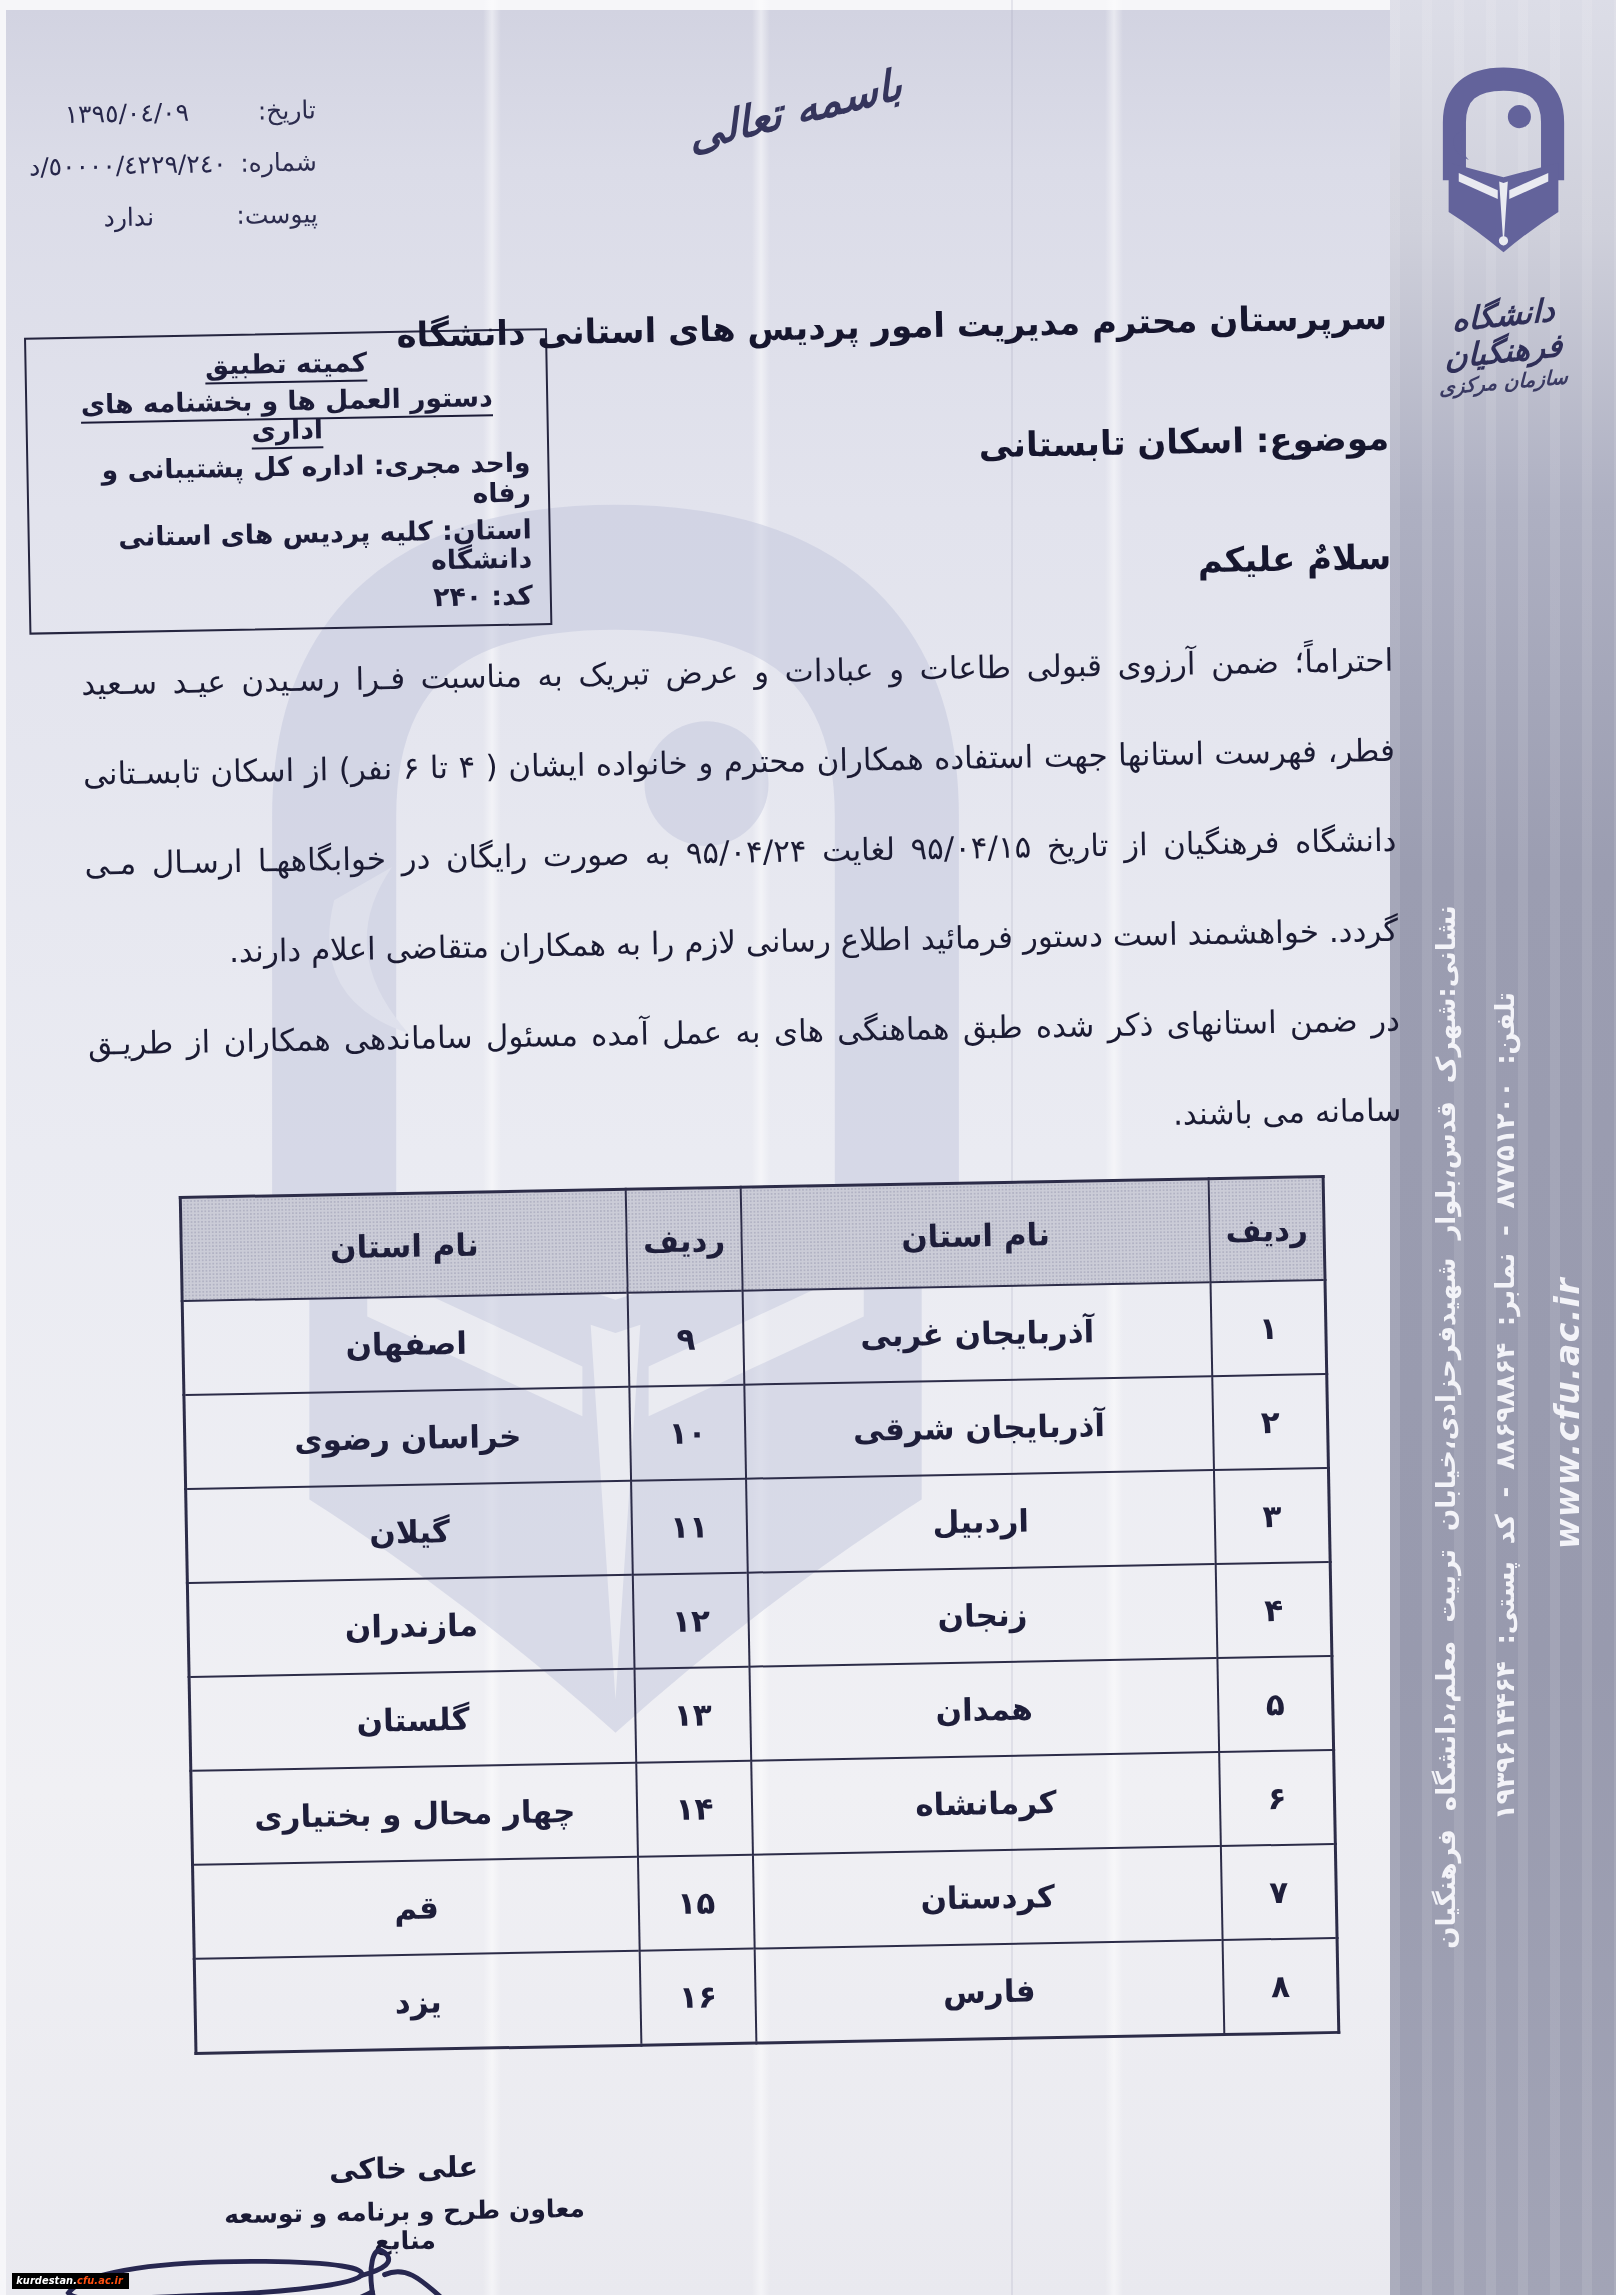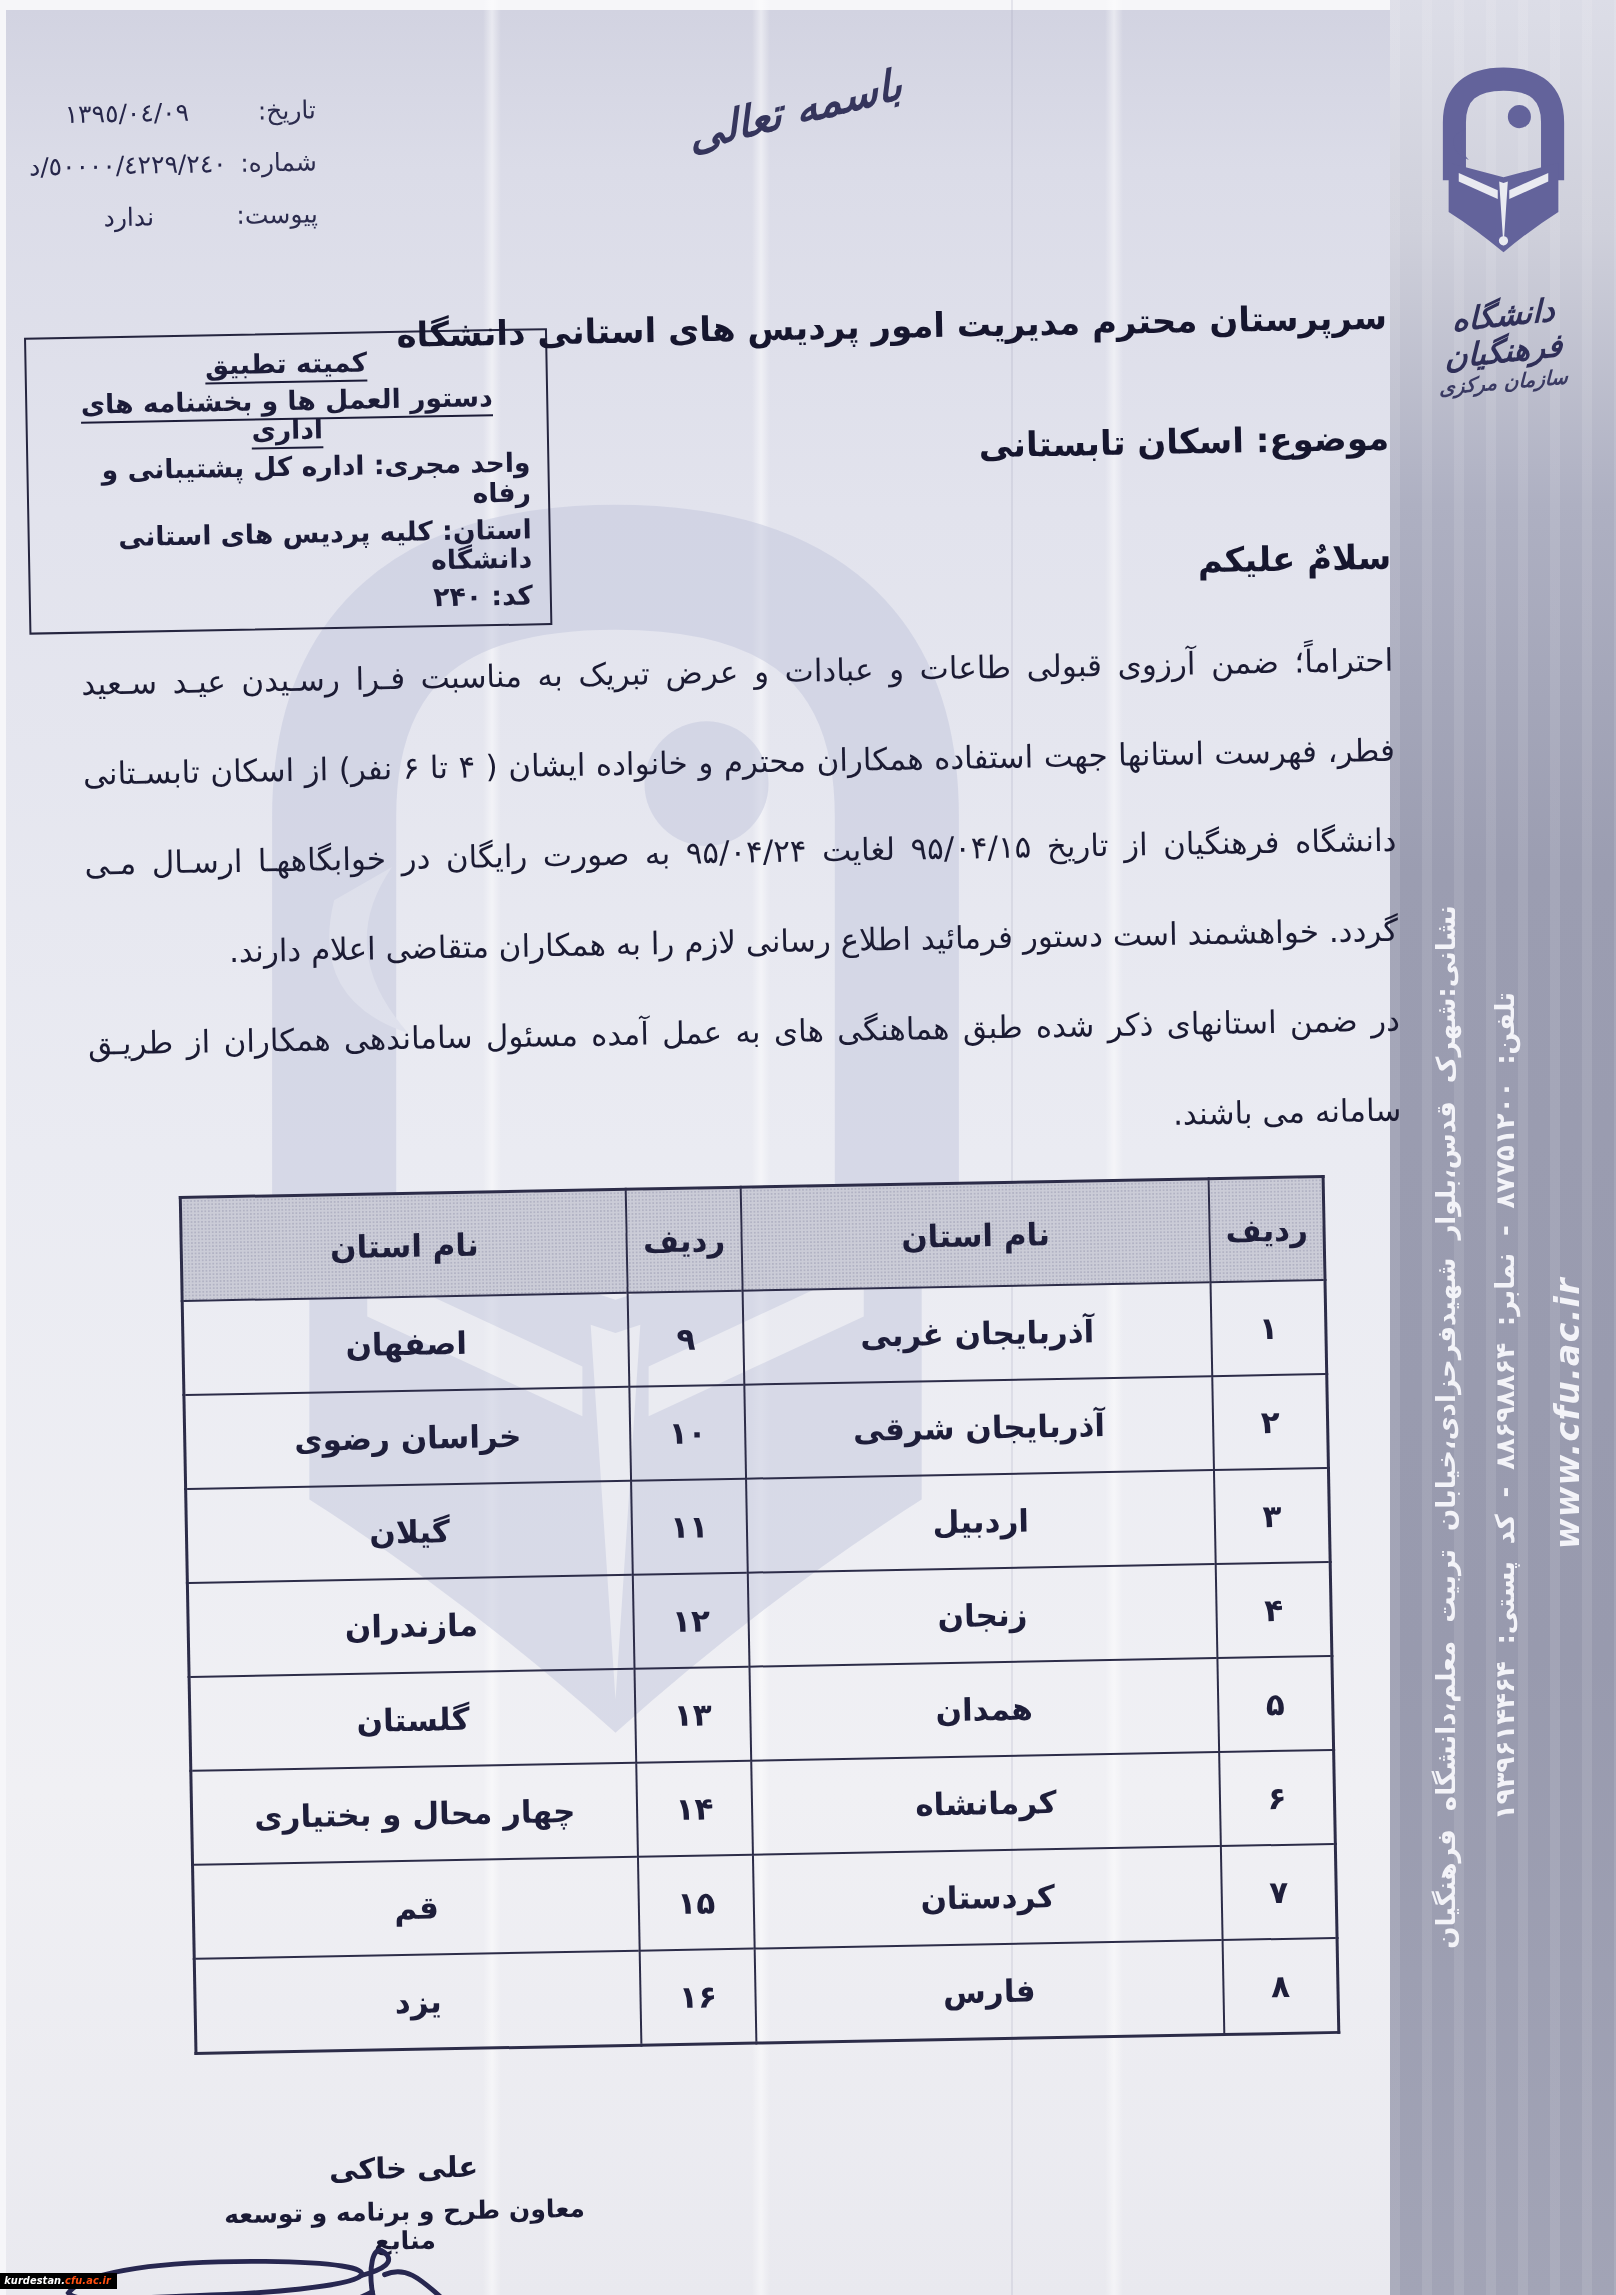--- a/index.html
+++ b/index.html
@@ -65,21 +65,21 @@
   table.prov th{height:99px;font-size:31px;font-weight:700;background-color:#cbccd7;
     background-image:radial-gradient(#b2b3c4 0.8px,transparent 0.8px);background-size:3.5px 3.5px;}
   table.prov td{height:90px;font-size:31px;font-weight:700;background:transparent;}
   
   .sig-name{position:absolute;left:280px;top:2142px;width:210px;text-align:center;
     font-size:29px;font-weight:700;color:#1a1a34;direction:rtl;}
   .sig-title{position:absolute;left:203px;top:2188px;width:364px;text-align:center;
     font-size:25px;font-weight:700;color:#1a1a34;direction:rtl;}
   .sig-draw{position:absolute;left:35px;top:2233px;z-index:4;}
   
-  .badge{position:absolute;left:0;top:2273px;z-index:9;background:#000;color:#fff;
+  .badge{position:absolute;left:12px;top:2273px;z-index:9;background:#000;color:#fff;
     font-size:9.8px;font-weight:700;font-style:italic;padding:2.1px 5.6px 2.8px 4.2px;letter-spacing:0.1px;
     font-family:"DejaVu Sans",sans-serif;}
   .badge .red{color:#ff4f10;}
 </style>
 </head>
 <body>
 
 <div class="canvas">
 
   <div class="paper"></div>

